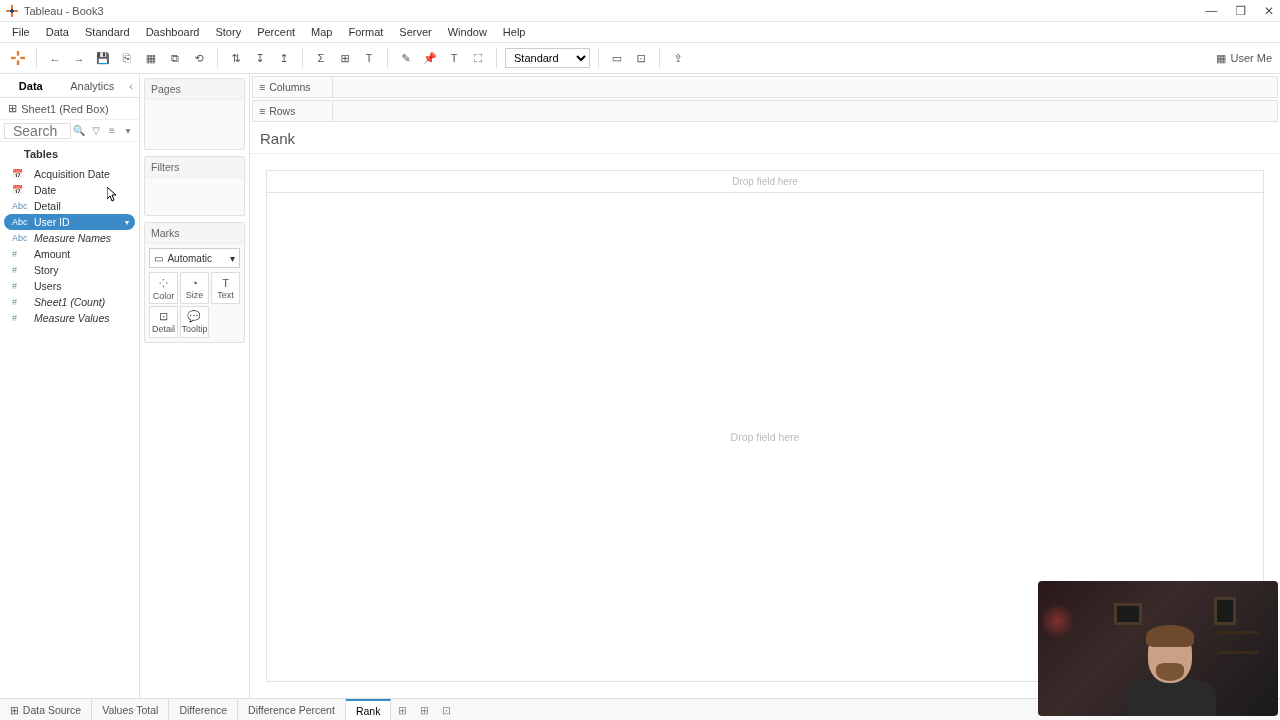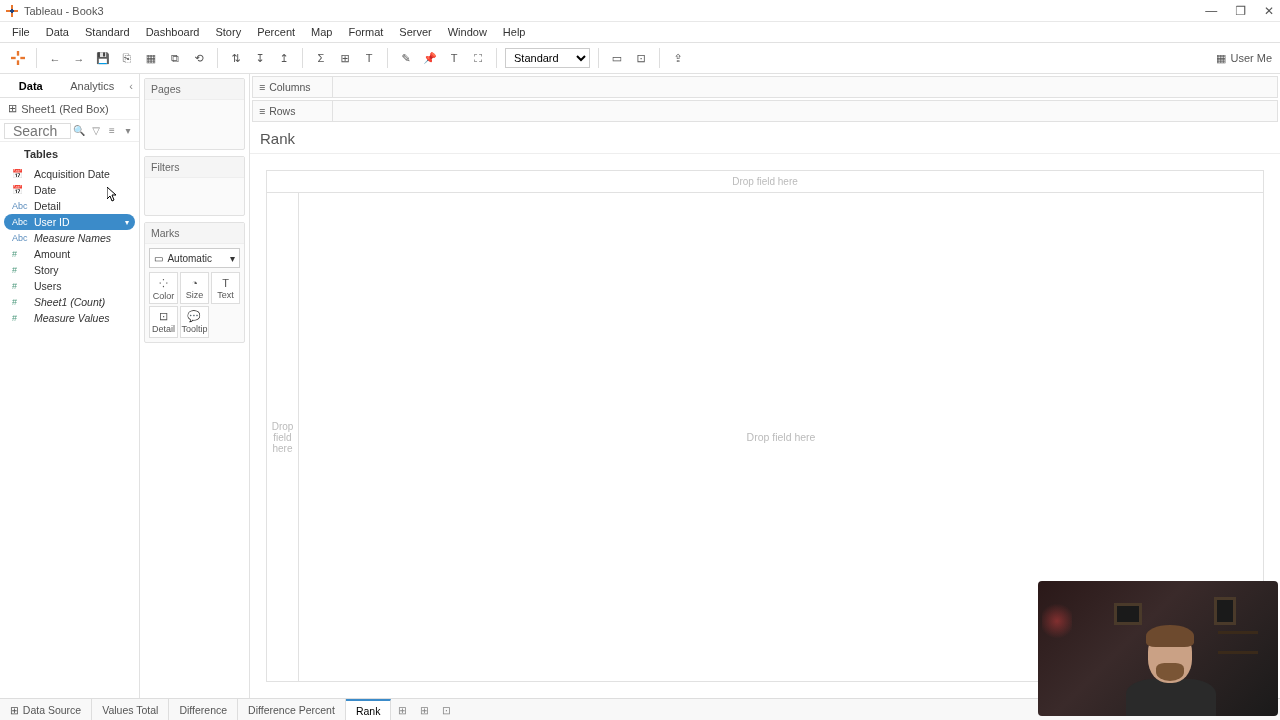--- a/index.html
+++ b/index.html
@@ -310,25 +310,20 @@
           </div>
         <div class="drop"></div>
       </div>
     </div>
     <div class="viz-title">Rank</div>
     <div class="viz-wrap">
       <div class="viz">
         <div style="display:flex;flex-direction:column;flex:1">
           <div class="top-drop">Drop field here</div>
           <div class="body">
-            <div class="left-drop">
-                <span style="white-space:pre-line">Drop
-field
-here</span>
-              </div>
             <div class="center-drop">Drop field here</div>
           </div>
         </div>
       </div>
     </div>
   </div>
 </div>
 
 <div class="bottom">
   <div class="ds">

